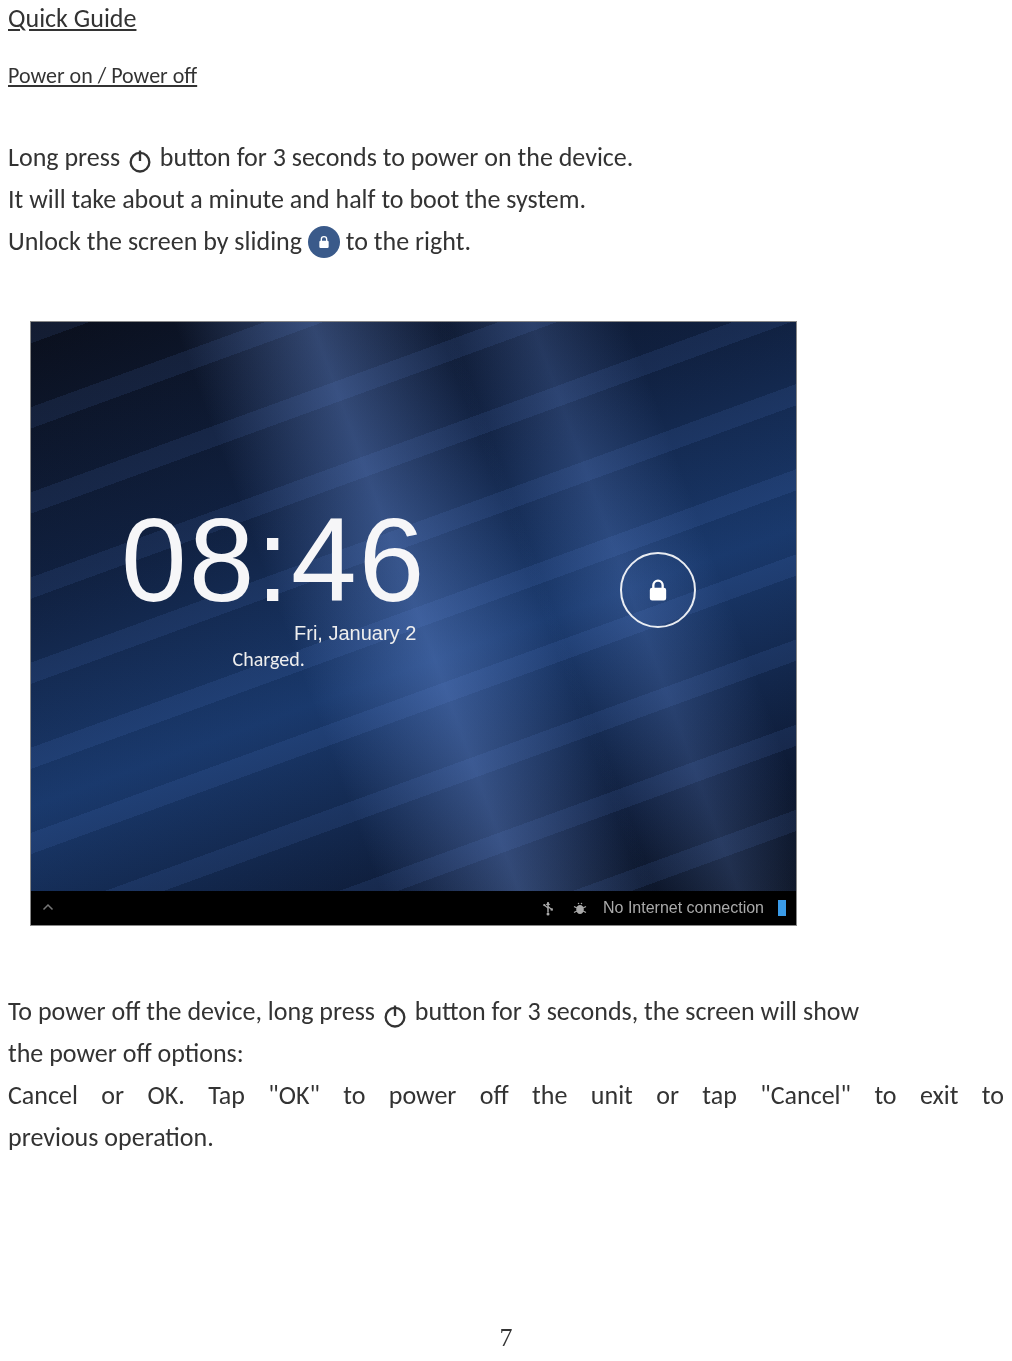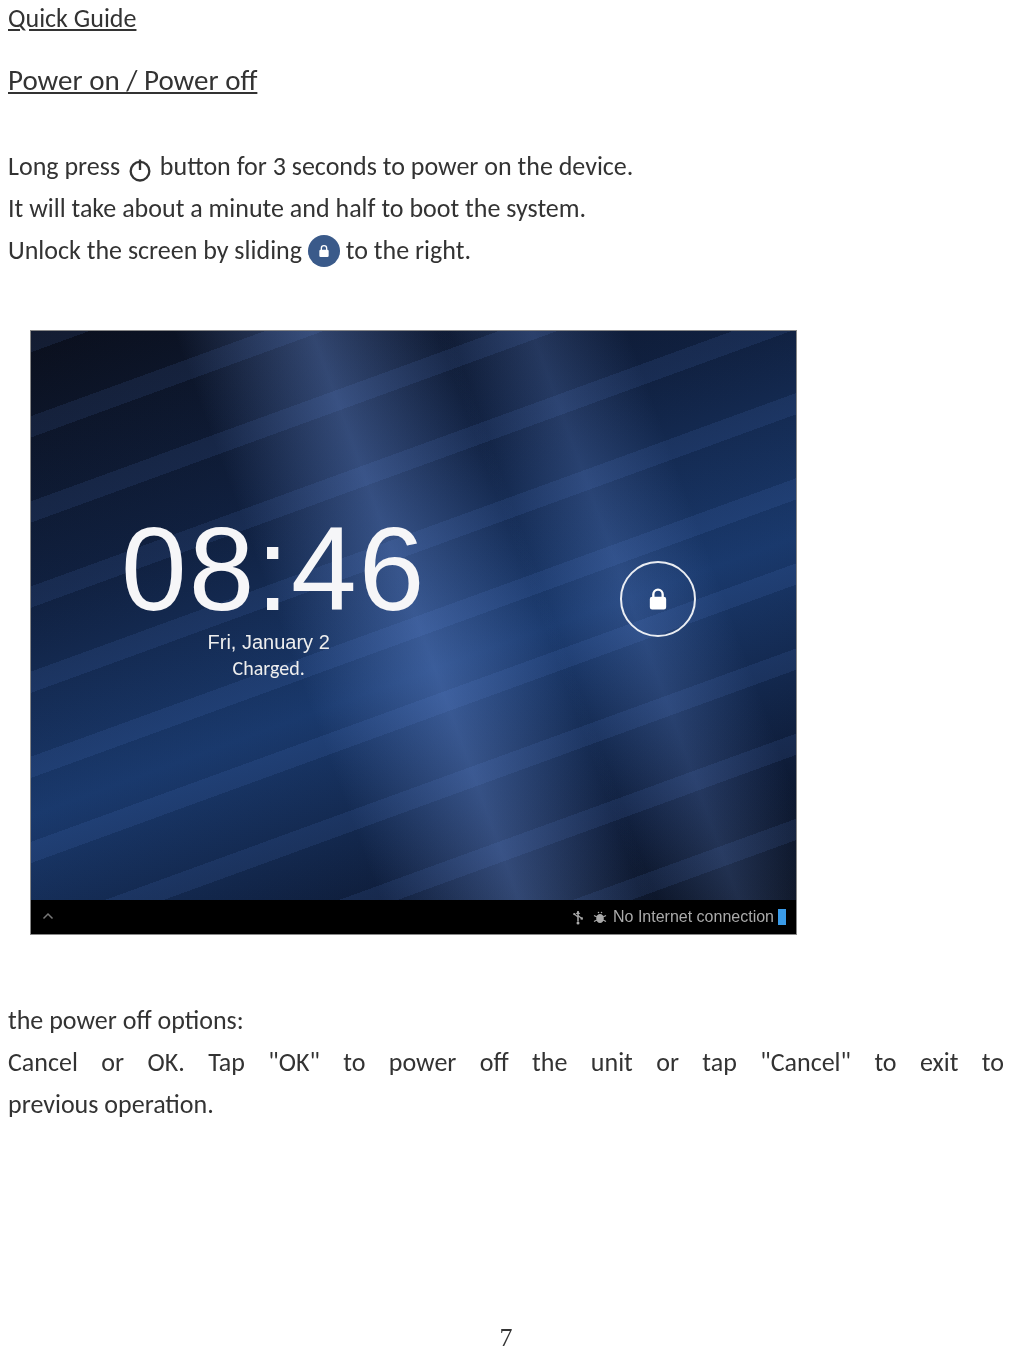--- a/index.html
+++ b/index.html
@@ -13,21 +13,21 @@
       position: relative;
     }
     .guide-title {
       font-size: 26px;
       text-decoration: underline;
       color: #333;
       margin-top: 2px;
       margin-bottom: 28px;
     }
     .section-title {
-      font-size: 29px;
+      font-size: 22px;
       text-decoration: underline;
       color: #333;
       margin-bottom: 48px;
     }
     .para {
       font-size: 26px;
       line-height: 40px;
       color: #333;
       margin-bottom: 2px;
     }
@@ -100,21 +100,21 @@
     .clock-time {
       font-size: 118px;
       font-weight: 200;
       letter-spacing: 2px;
       font-family: "Segoe UI Light", "Arial Narrow", sans-serif;
       color: #f6f6f8;
     }
     .clock-date {
       font-size: 20px;
       color: #eee;
-      text-align: center;
+      text-align: right;
       margin-top: -6px;
       margin-right: 10px;
       font-family: "Segoe UI", sans-serif;
     }
     .clock-battery {
       font-size: 20px;
       color: #eee;
       text-align: center;
       margin-top: 2px;
       margin-right: 10px;
@@ -136,21 +136,21 @@
       position: absolute;
       left: 0; right: 0; bottom: 0;
       height: 34px;
       background: #000;
       color: #aaa;
       display: flex;
       align-items: center;
       justify-content: flex-end;
       font-size: 16px;
       padding-right: 10px;
-      gap: 4px;
+      gap: 14px;
       font-family: "Segoe UI", sans-serif;
     }
     .status-bar .left-swipe {
       position: absolute;
       left: 8px;
       top: 8px;
       color: #666;
     }
     .status-icon { display: inline-flex; width: 18px; height: 18px; }
     .status-icon svg { width: 100%; height: 100%; }
@@ -259,18 +259,28 @@
         <circle cx="10" cy="6" r="1"></circle>
         <circle cx="14" cy="6" r="1"></circle>
       </svg>
     </span>
     <span>No Internet connection</span>
     <span class="status-battery-box"></span>
   </div>
 </div>
 
 <div class="below-para">
+  <div>
+    <span>To power off the device, long press </span>
+    <span class="power-icon-inline">
+      <svg viewBox="0 0 24 24" fill="none" stroke="#333" stroke-width="2">
+        <circle cx="12" cy="13" r="8"></circle>
+        <line x1="12" y1="3" x2="12" y2="12"></line>
+      </svg>
+    </span>
+    <span> button for 3 seconds, the screen will show</span>
+  </div>
   <div>the power off options:</div>
   <div class="justify-line">Cancel  or  OK.   Tap "OK" to power off the unit or tap "Cancel" to exit to</div>
   <div>previous operation.</div>
 </div>
 
 <div class="page-num">7</div>
 
 </body></html>

